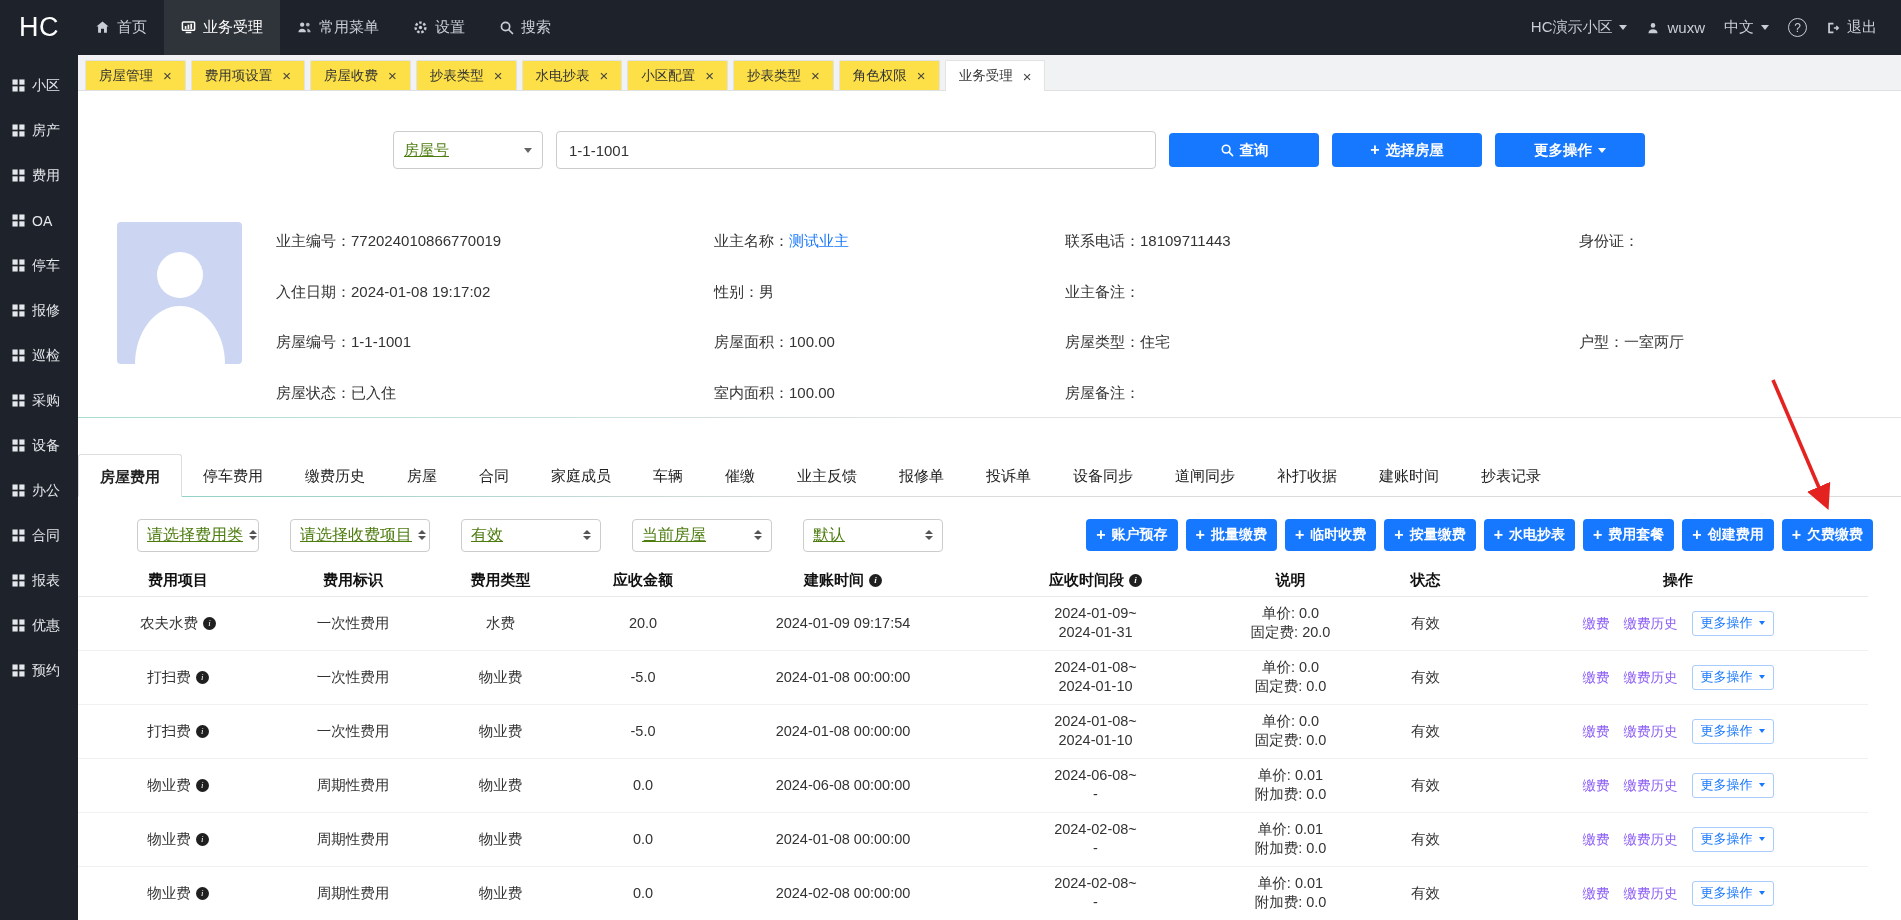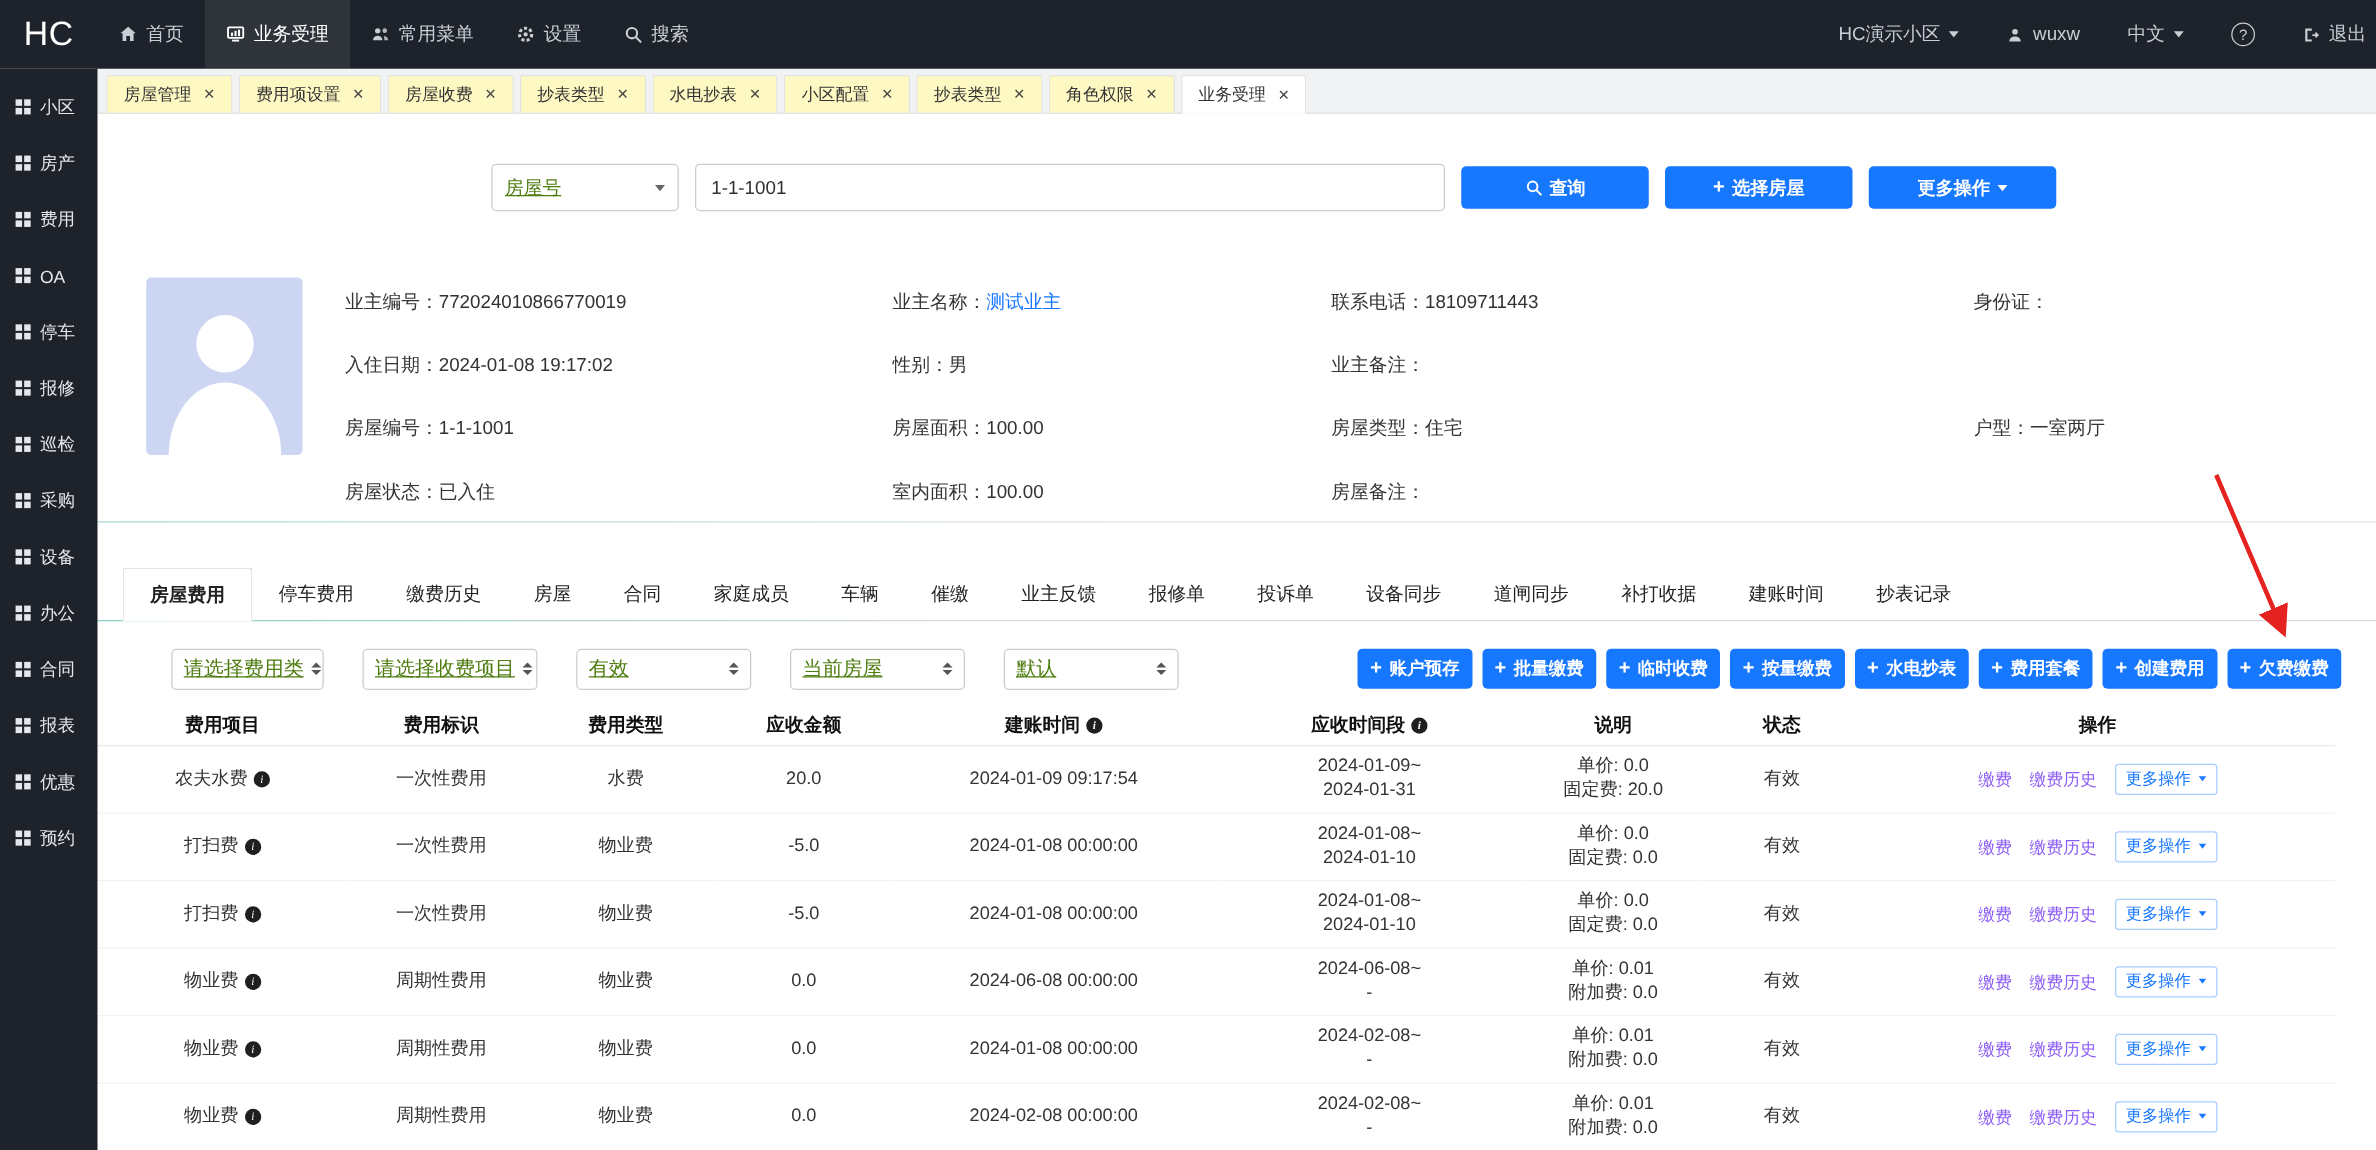--- a/index.html
+++ b/index.html
@@ -12,39 +12,39 @@
   
   .topnav {
     position: absolute; left: 0; top: 0; width: 1901px; height: 55px;
     background: #1e222a; display: flex; align-items: center; color: #c9ced6; z-index: 5;
   }
   .logo { width: 78px; text-align: center; font-size: 27px; font-weight: normal; color: #fff; letter-spacing: .5px; }
   .nav-item { display: flex; align-items: center; gap: 7px; padding: 0 17px; height: 100%; font-size: 15px; cursor: pointer; }
   .nav-item.active { background: rgba(255,255,255,.08); color: #fff; }
   .nav-item svg { width: 15px; height: 15px; }
   .topnav-spacer { flex: 1; }
-  .topnav-right { display: flex; align-items: center; gap: 38px; padding-right: 8px; font-size: 15px; }
+  .topnav-right { display: flex; align-items: center; gap: 19px; padding-right: 24px; font-size: 15px; }
   .tr-item { display: flex; align-items: center; gap: 7px; cursor: pointer; }
   .caret { width: 0; height: 0; border-left: 4px solid transparent; border-right: 4px solid transparent; border-top: 5px solid currentColor; display: inline-block; }
   .help-circle { width: 19px; height: 19px; border: 1.5px solid #c9ced6; border-radius: 50%; display: inline-flex; align-items: center; justify-content: center; font-size: 12px; }
 
   
   .sidebar { position: absolute; left: 0; top: 55px; bottom: 0; width: 78px; background: #1e222a; z-index: 4; padding-top: 8px; }
   .side-item { display: flex; align-items: center; gap: 7px; padding-left: 12px; height: 45px; font-size: 14px; color: #e4e7eb; cursor: pointer; }
   .side-item svg { width: 13px; height: 13px; flex: 0 0 13px; }
 
   
   .tabstrip {
     position: absolute; left: 78px; top: 55px; right: 0; height: 36px;
     background: #f1f2f3; border-bottom: 1px solid #e0e0e0;
     display: flex; align-items: flex-end; padding-left: 7px; gap: 5px; z-index: 3;
   }
   .wtab {
     display: flex; align-items: center; gap: 10px; height: 30px; padding: 0 13px;
-    background: #fef9c3; border: 1px solid #e2e2e2; border-bottom: none;
+    background: #fde047; border: 1px solid #e2e2e2; border-bottom: none;
     font-size: 13.5px; color: #333; border-radius: 2px 2px 0 0; cursor: pointer; white-space: nowrap;
   }
   .wtab.active { background: #fff; height: 31px; margin-bottom: -1px; }
   .wtab .close { font-size: 15px; color: #444; line-height: 1; cursor: pointer; }
 
   
   .content { position: absolute; left: 78px; top: 91px; right: 0; bottom: 0; background: #fff; }
 
   .search-row { position: absolute; left: 315px; top: 40px; display: flex; align-items: center; gap: 13px; }
   .sel {
@@ -66,21 +66,21 @@
 
   
   .avatar { position: absolute; left: 39px; top: 131px; width: 125px; height: 142px; background: #ccd6f2; border-radius: 4px; overflow: hidden; }
   .avatar .head { width: 46px; height: 46px; background: #fff; border-radius: 50%; margin: 30px auto 8px; }
   .avatar .torso { width: 90px; height: 58px; background: #fff; border-radius: 50% 50% 0 0 / 100% 100% 0 0; margin: 0 auto; }
   .ofield { position: absolute; font-size: 15px; color: #333; white-space: nowrap; }
   .ofield .oval.link-val { color: #1677ff; cursor: pointer; }
   .owner-divider { position: absolute; left: 0; right: 0; top: 326px; height: 1px; background: linear-gradient(90deg, #a9dcd2, #e4e4e4 50%); }
 
   
-  .detail-tabs { position: absolute; left: 0; right: 0; top: 363px; height: 43px; display: flex; align-items: flex-end; padding-left: 20px; }
+  .detail-tabs { position: absolute; left: 0; right: 0; top: 363px; height: 43px; display: flex; align-items: flex-end; }
   .detail-tabs::after { content: ""; position: absolute; left: 0; right: 0; bottom: 0; height: 1px; background: linear-gradient(90deg, #86cfc2, #dcdcdc 40%); z-index: 0; }
   .dtab { position: relative; z-index: 1; height: 43px; line-height: 43px; padding: 0 21px; font-size: 15px; color: #222; cursor: pointer; white-space: nowrap; }
   .dtab.active { background: #fff; border: 1px solid #ddd; border-bottom: 1px solid #fff; border-radius: 3px 3px 0 0; font-weight: bold; z-index: 2; }
 
   
   .filter-row { position: absolute; left: 0; right: 0; top: 427px; height: 34px; display: flex; align-items: center; padding: 0 28px 0 39px; }
   .filters { display: flex; gap: 11px; }
   .sel-sm { height: 33px; font-size: 16px; padding: 0 9px; margin-left: 20px; }
   .w120 { width: 122px; } .w138 { width: 140px; } .w140 { width: 140px; }
   .updown { display: inline-flex; flex-direction: column; gap: 2px; margin-left: 6px; }

